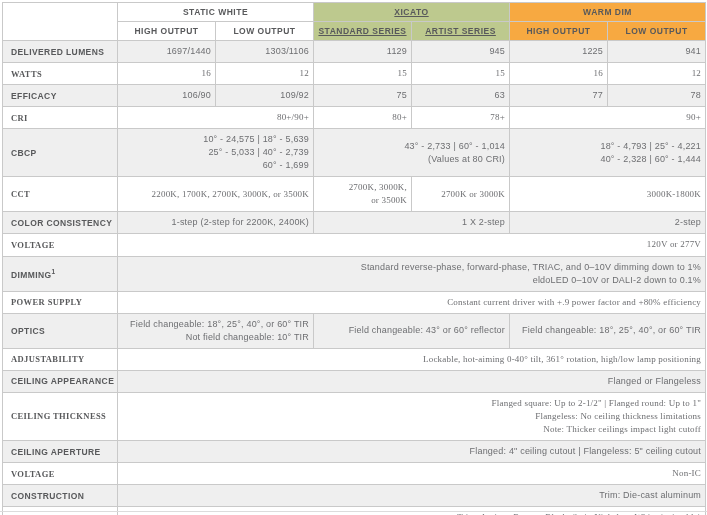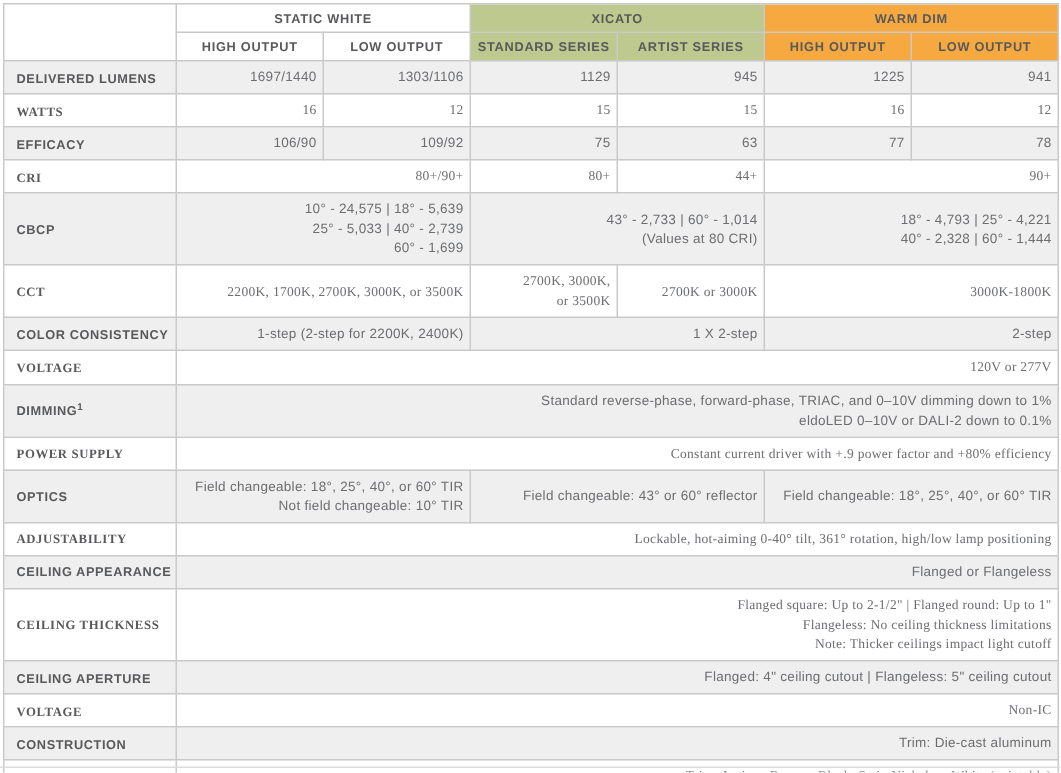--- a/index.html
+++ b/index.html
@@ -14,21 +14,21 @@
   html,body{width:707px;height:515px;overflow:hidden;background:#fff;
     font-family:"Liberation Sans", sans-serif;}
   .spec-table{border-collapse:collapse;width:703px;margin:2px;table-layout:fixed;}
   .spec-table td,.spec-table th{border:1px solid var(--border);vertical-align:middle;}
   col.c-label{width:115px;}
   col.c-data{width:98px;}
   th{font-weight:bold;font-size:8.5px;letter-spacing:.5px;color:var(--label_text);
      text-align:center;padding:4px 2px;}
   th.group{height:16px;text-align:center;}
   th.sub{height:16px;}
-  th.green{background:var(--green);}
+  th.green{background:var(--green);text-decoration:underline;}
   th.orange{background:var(--orange);}
   td.lbl{font-weight:bold;font-size:8.5px;letter-spacing:.4px;color:var(--label_text);
      text-align:left;padding:4px 2px 4px 8px;}
   td.val{font-size:9px;color:var(--value_text);text-align:right;padding:4px 4px;
      white-space:pre-line;line-height:1.45;letter-spacing:.2px;}
   tr.alt td{background:var(--row_alt);}
   tr:not(.alt) td{background:#ffffff;font-family:Liberation Serif, serif;}
   th{background:#ffffff;}
   sup{font-size:6.5px;vertical-align:super;}
   .page-edge{position:absolute;left:0;right:0;bottom:3px;border-top:1px solid #dcdcdc;}
@@ -86,21 +86,21 @@
     <td class="val">109/92</td>
     <td class="val">75</td>
     <td class="val">63</td>
     <td class="val">77</td>
     <td class="val">78</td>
   </tr>
   <tr>
     <td class="lbl">CRI</td>
     <td class="val" colspan="2">80+/90+</td>
     <td class="val">80+</td>
-    <td class="val">44+</td>
+    <td class="val">78+</td>
     <td class="val" colspan="2">90+</td>
   </tr>
   <tr class="alt">
     <td class="lbl">CBCP</td>
     <td class="val" colspan="2">10° - 24,575 | 18° - 5,639
 25° - 5,033 | 40° - 2,739
 60° - 1,699</td>
     <td class="val" colspan="2">43° - 2,733 | 60° - 1,014
 (Values at 80 CRI)</td>
     <td class="val" colspan="2">18° - 4,793 | 25° - 4,221

